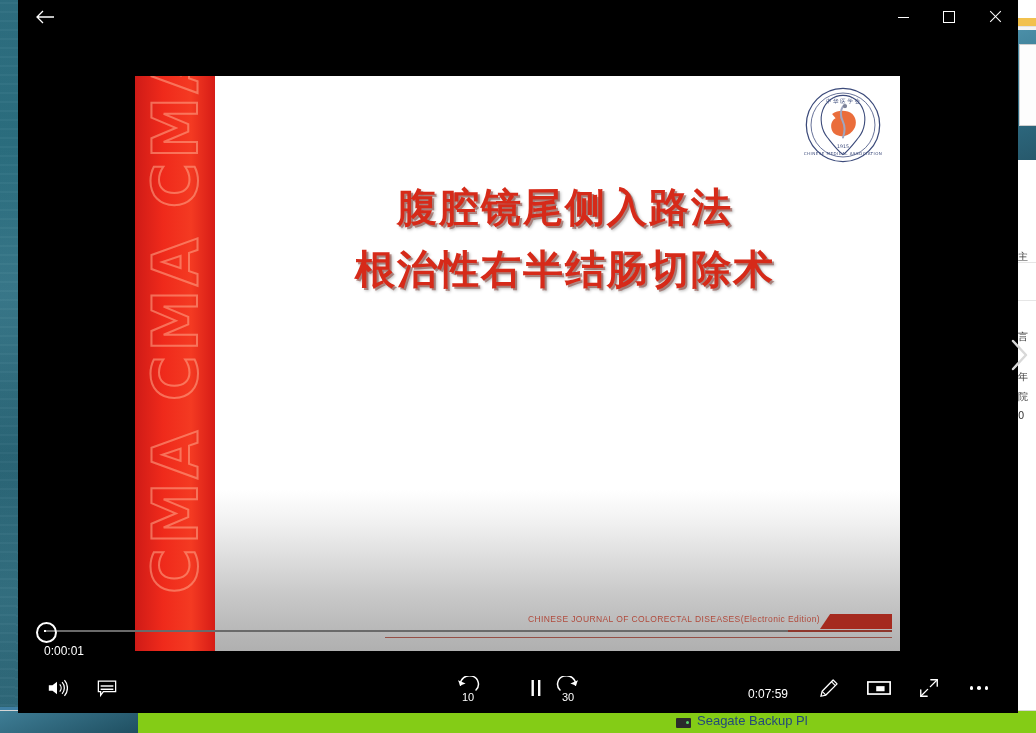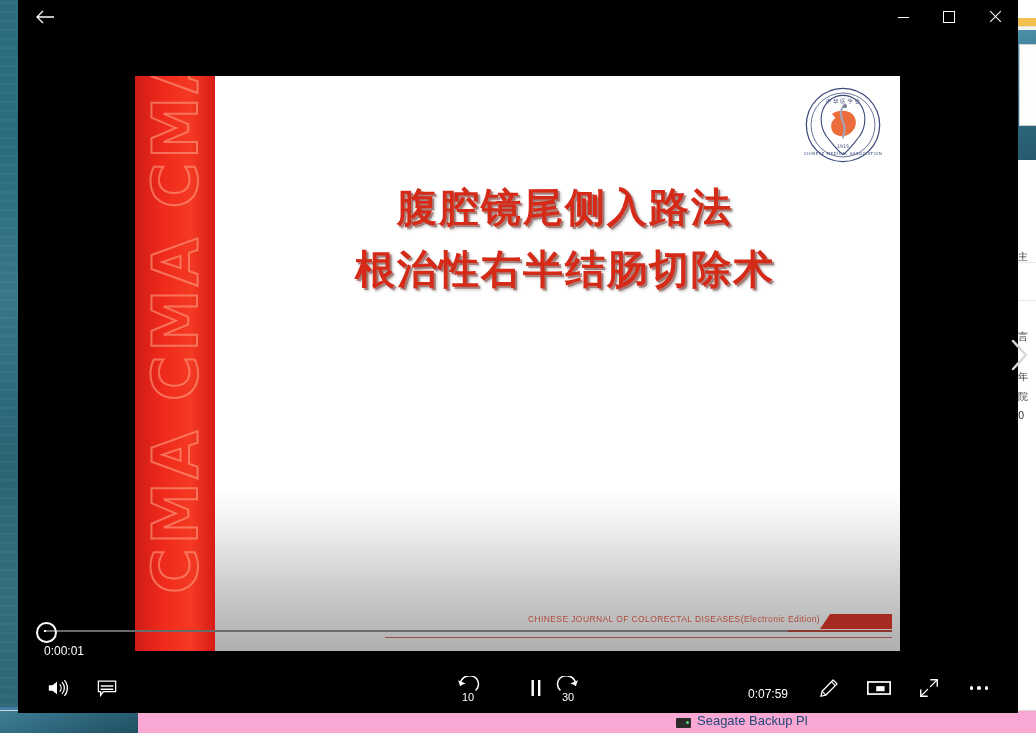--- a/index.html
+++ b/index.html
@@ -94,21 +94,21 @@
     position: absolute;
     left: 0; width: 21px; height: 1px;
     background: #e6e6e6;
   }
 
   
   .bottom-strip {
     position: absolute;
     left: 0; right: 0; bottom: 0;
     height: 22px;
-    background: #f9a8d4;
+    background: #84cc16;
     border-top: 1px solid #d6d6d6;
     overflow: hidden;
   }
   .bottom-strip .bs-thumb {
     position: absolute;
     left: 0; top: 0; width: 138px; height: 22px;
     background: linear-gradient(160deg,#3f7e96,#1f4f61);
   }
   .bottom-strip .bs-icon {
     position: absolute;

